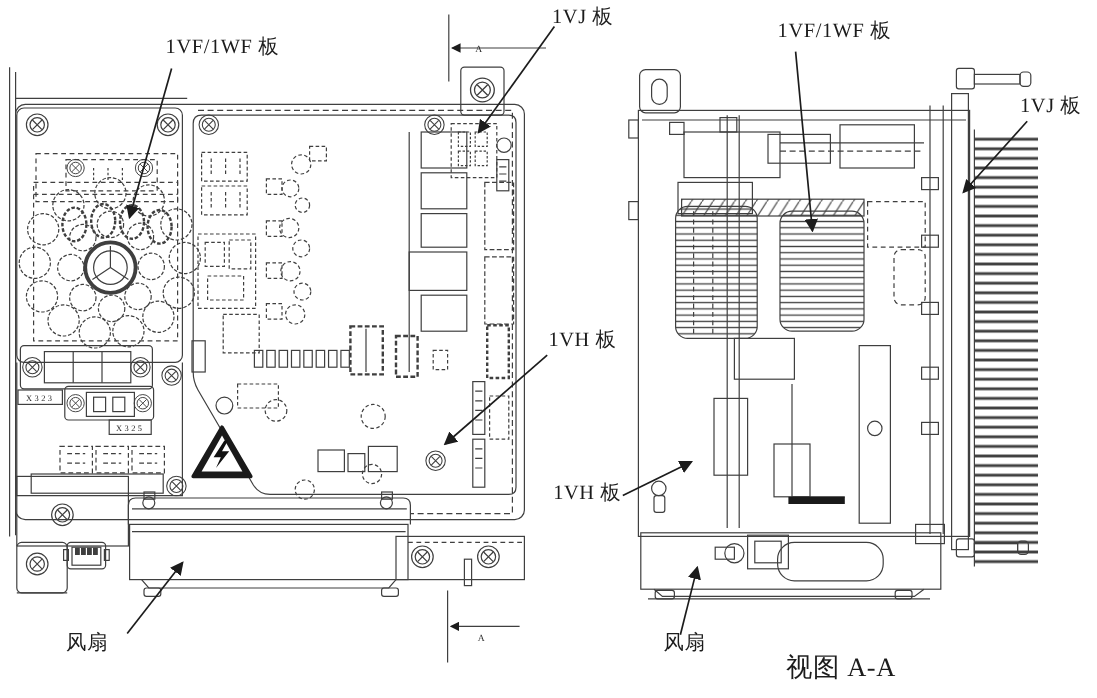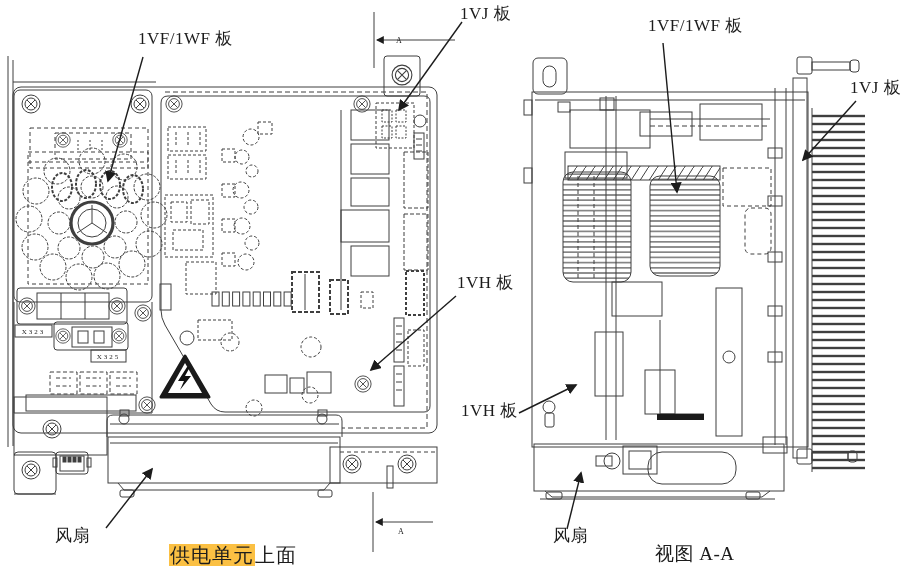--- a/index.html
+++ b/index.html
@@ -12,21 +12,21 @@
   .canvas{
     position:relative;width:914px;height:582px;background:var(--color-paper);
     font-family:"Liberation Serif","DejaVu Serif",serif;color:var(--color-text);
     overflow:hidden;
   }
   svg.art{position:absolute;left:0;top:0;color:var(--color-line);}
   .lbl{
     position:absolute;white-space:nowrap;font-size:17px;color:var(--color-text);
     letter-spacing:0.5px;line-height:1.1;
   }
-  .lbl.big{font-size:19px;}
+  .lbl.big{font-size:22px;}
   .caption{position:absolute;font-size:20px;white-space:nowrap;letter-spacing:1px;}
   .caption .hl{background:var(--color-highlight);padding:0 1px;}
 </style>
 </head>
 <body>
 
 <div class="canvas">
 
 <svg class="art" width="914" height="582" viewBox="0 0 914 582" fill="none" stroke="currentColor" stroke-width="1">
   <defs>
@@ -392,23 +392,20 @@
       <line x1="567" y1="529" x2="581" y2="473" marker-end="url(#arr)"></line>
     </g>
   </g>
 </svg>
 
 <div class="lbl" style="left:138px;top:30px">1VF/1WF 板</div>
 <div class="lbl" style="left:460px;top:5px">1VJ 板</div>
 <div class="lbl" style="left:457px;top:274px">1VH 板</div>
 <div class="lbl" style="left:55px;top:527px">风扇</div>
 
-<div class="caption" style="left:169px;top:542px">
-  <span class="hl">供电单元</span><span>上面</span>
-</div>
 
 <div class="lbl" style="left:648px;top:17px">1VF/1WF 板</div>
 <div class="lbl" style="left:850px;top:79px">1VJ 板</div>
 <div class="lbl" style="left:461px;top:402px">1VH 板</div>
 <div class="lbl" style="left:553px;top:527px">风扇</div>
 <div class="lbl big" style="left:655px;top:544px">视图 A-A</div>
 
 </div>
 
 </body></html>

